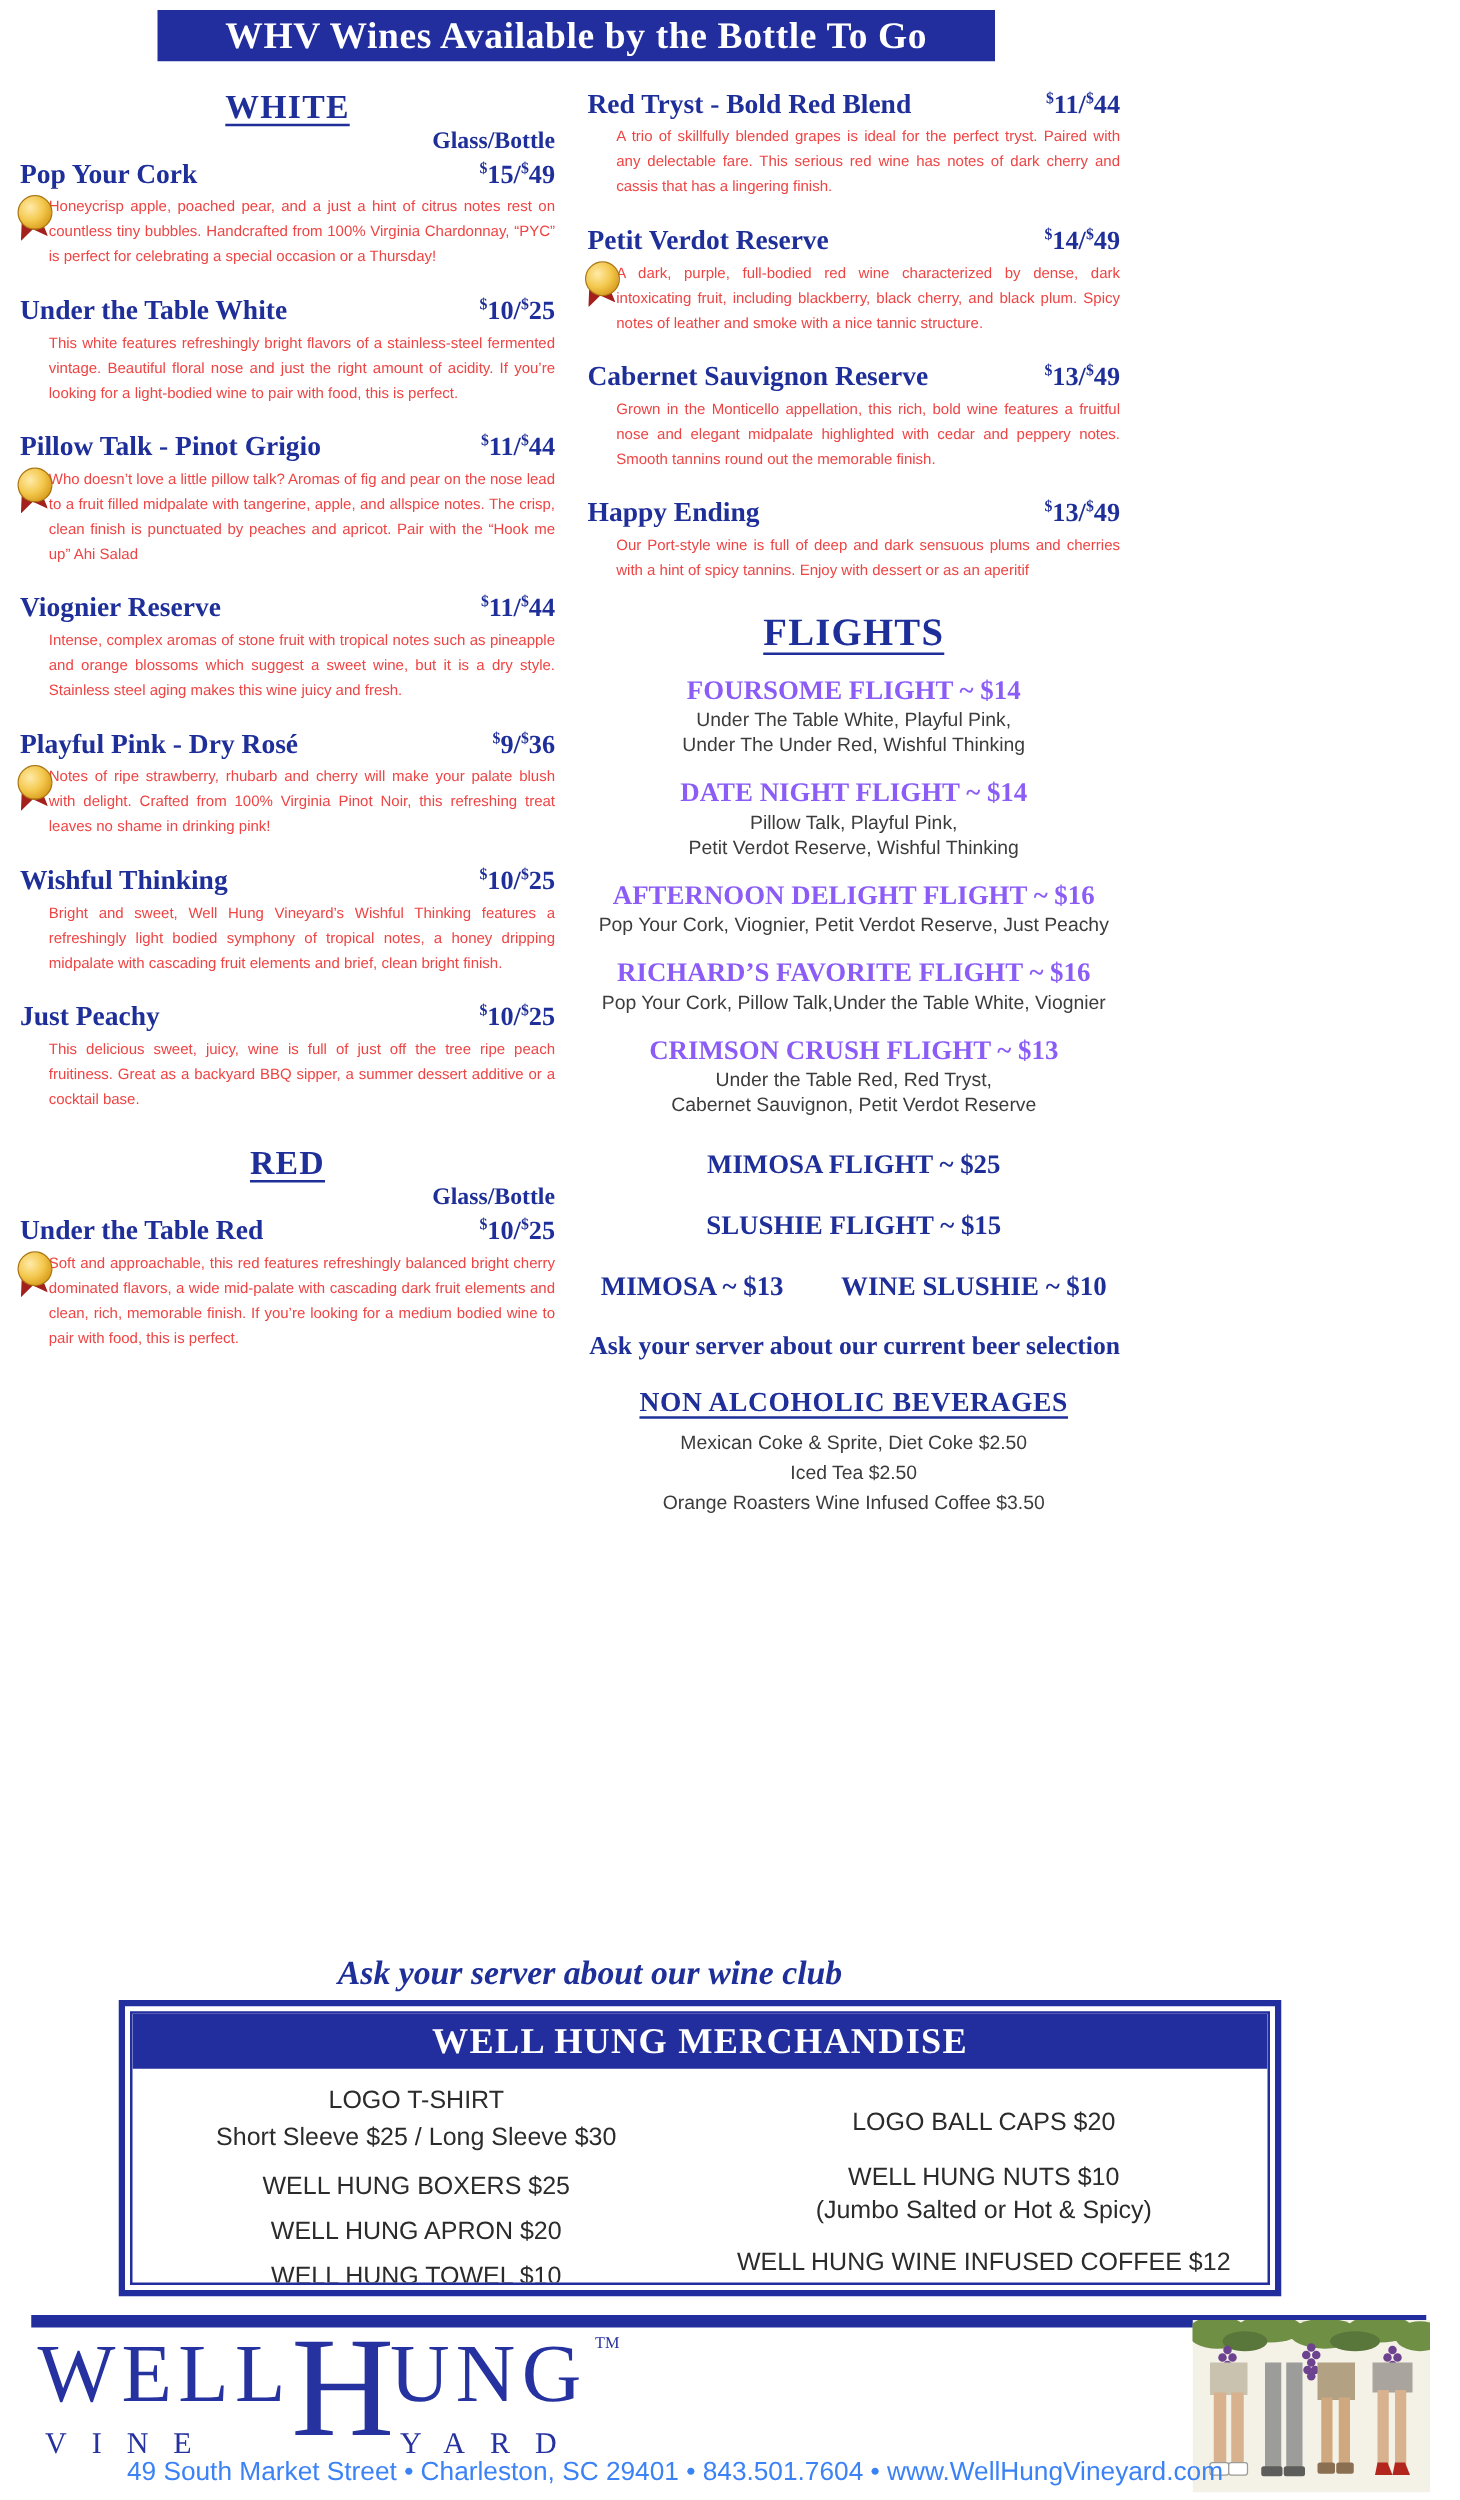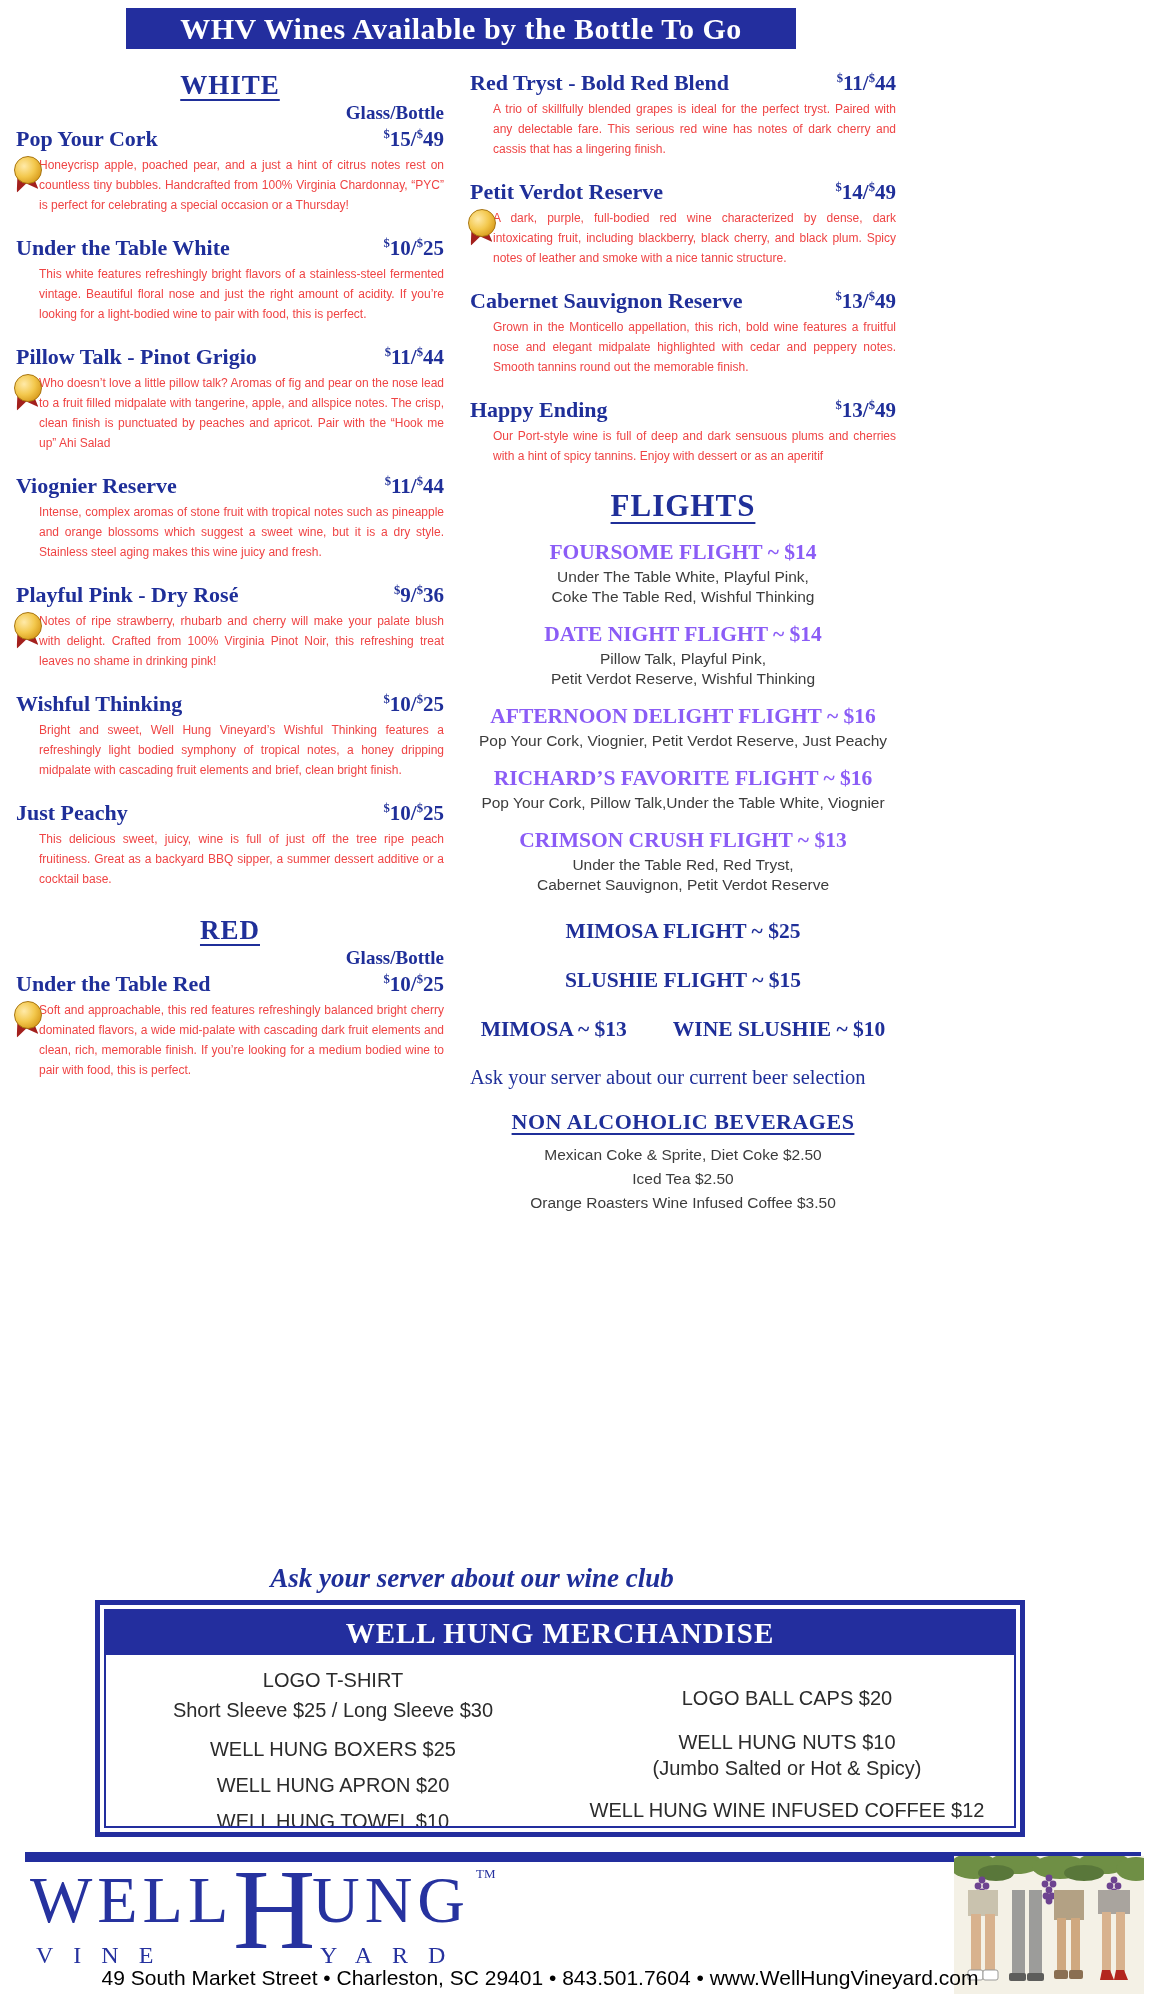--- a/index.html
+++ b/index.html
@@ -56,21 +56,21 @@
   .flights-header span {
     font-family:"Liberation Serif", serif; font-weight:bold; font-size:31px; color:#1f2f99;
     text-decoration:underline; text-underline-offset:6px; text-decoration-thickness:2px; letter-spacing:1px;
   }
   .flight { text-align:center; margin-bottom:15px; }
   .flight-name { font-family:Liberation Serif, serif; font-weight:bold; font-size:21.5px; color:#8b5cf6; margin-bottom:2px; }
   .flight-wines { font-size:15.5px; line-height:20px; color:#3c3c3c; white-space:pre-line; }
   .flight-solo { text-align:center; font-family:"Liberation Serif", serif; font-weight:bold; font-size:21.5px; color:#1f2f99; margin:24px 0; }
   .mimosa-line { display:flex; justify-content:center; gap:46px; margin:24px 0; }
   .mimosa-line span { font-family:"Liberation Serif", serif; font-weight:bold; font-size:21.5px; color:#1f2f99; }
-  .beer-note { text-align:left; font-family:"Liberation Serif", serif; font-weight:normal; font-size:20.5px; color:#1f2f99; margin:24px 0 6px 0; }
+  .beer-note { text-align:right; font-family:"Liberation Serif", serif; font-weight:bold; font-size:20.5px; color:#1f2f99; margin:24px 0 6px 0; }
 
   .na-header { text-align:center; margin:20px 0 8px 0; }
   .na-header span {
     font-family:"Liberation Serif", serif; font-weight:bold; font-size:22px; color:#1f2f99;
     text-decoration:underline; text-underline-offset:4px; text-decoration-thickness:2px; letter-spacing:0.5px;
   }
   .na-item { text-align:center; font-size:15.5px; line-height:24px; color:#3c3c3c; }
 
   
   .wine-club {
@@ -98,21 +98,21 @@
   .footer-bar { position:absolute; left:25px; top:1852px; width:1116px; height:10px; background:#232e9e; }
   .logo { position:absolute; left:30px; top:1868px; width:480px; height:110px; color:#26329f; font-family:"Liberation Serif", serif; }
   .logo-well { position:absolute; left:0;   top:0;   font-size:66px; letter-spacing:5px; line-height:64px; }
   .logo-h    { position:absolute; left:203px; top:-8px; font-size:114px; line-height:100px; }
   .logo-ung  { position:absolute; left:282px; top:0;  font-size:66px; letter-spacing:5px; line-height:64px; }
   .logo-tm   { position:absolute; left:446px; top:-2px; font-size:13px; }
   .logo-vine { position:absolute; left:6px;   top:74px; font-size:24px; letter-spacing:20px; }
   .logo-yard { position:absolute; left:290px; top:74px; font-size:24px; letter-spacing:20px; }
   .address {
     position:absolute; left:40px; top:1966px; width:1000px; text-align:center;
-    font-size:21px; color:#000000;
+    font-size:21px; color:#3b82f6;
   }
   .legs { position:absolute; right:24px; top:1856px; width:190px; height:138px; }
 </style>
 </head>
 <body>
 
 <div class="title-banner">
   <span>WHV Wines Available by the Bottle To Go</span>
 </div>
 
@@ -249,21 +249,21 @@
     <div class="wine-desc">
       <p>Our Port-style wine is full of deep and dark sensuous plums and cherries with a hint of spicy tannins.  Enjoy with dessert or as an aperitif</p>
     </div>
   </div>
 
   <h2 class="flights-header"><span>FLIGHTS</span></h2>
 
   <div class="flight">
     <div class="flight-name">FOURSOME FLIGHT ~ $14</div>
     <div class="flight-wines">Under The Table White, Playful Pink,
-Coke The Table Red, Wishful Thinking</div>
+Under The Under Red, Wishful Thinking</div>
   </div>
   <div class="flight">
     <div class="flight-name">DATE NIGHT FLIGHT ~ $14</div>
     <div class="flight-wines">Pillow Talk, Playful Pink,
 Petit Verdot Reserve, Wishful Thinking</div>
   </div>
   <div class="flight">
     <div class="flight-name">AFTERNOON DELIGHT FLIGHT ~ $16</div>
     <div class="flight-wines">Pop Your Cork, Viognier, Petit Verdot Reserve, Just Peachy</div>
   </div>

